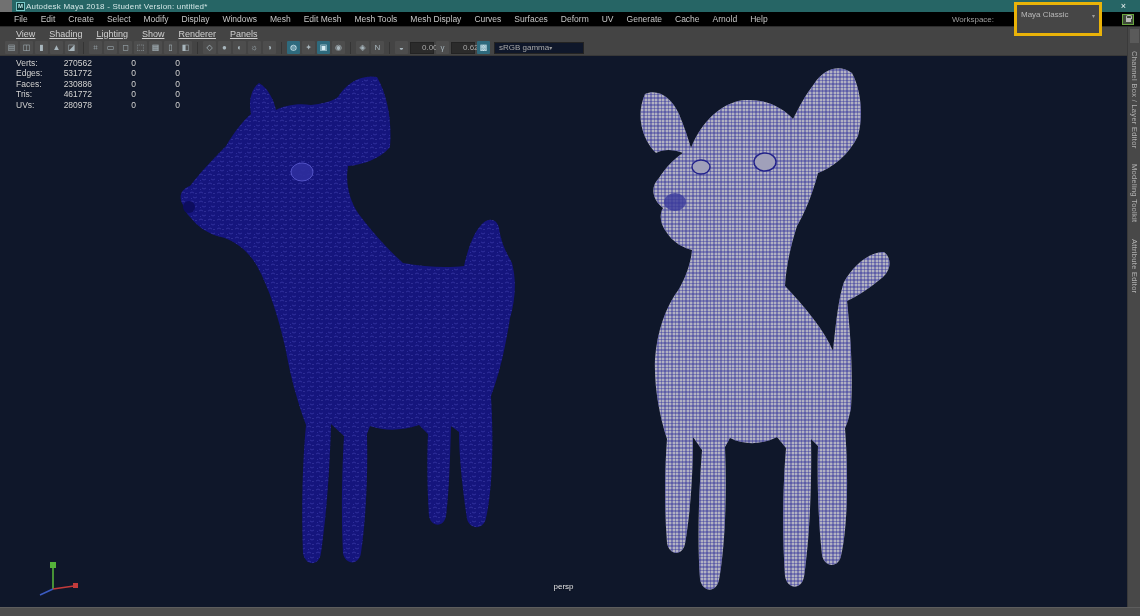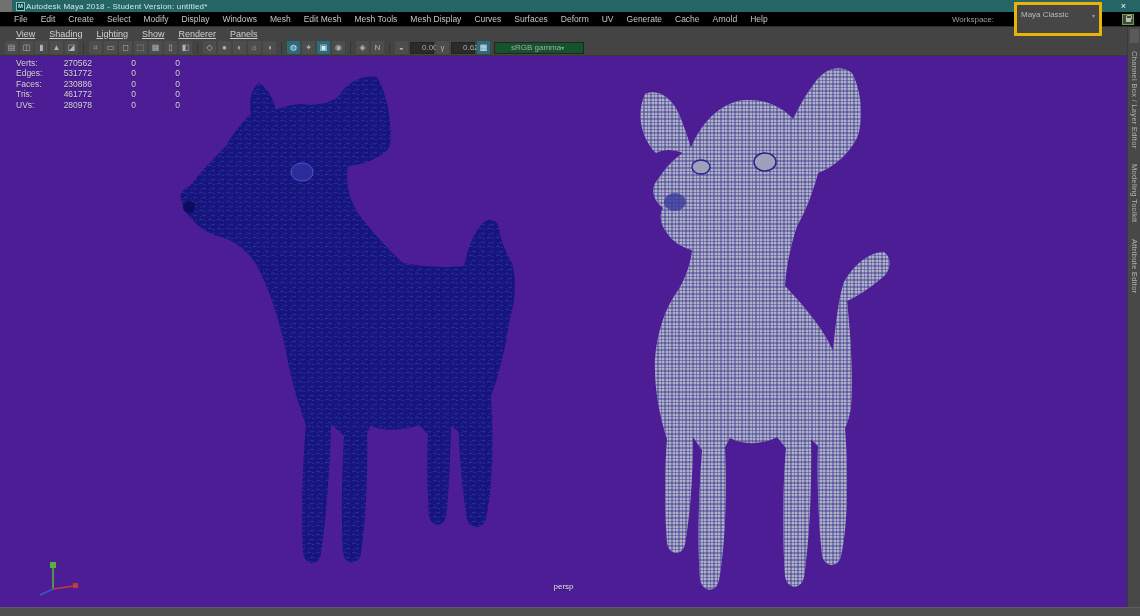--- a/index.html
+++ b/index.html
@@ -59,28 +59,28 @@
     color:#a8b6bd; font-size:8px; line-height:13px; text-align:center;
     flex:0 0 auto;
   }
   .tool.active { background:#2e6a7d; color:#d6edf5; }
   .tsep { width:1px; height:12px; background:#343434; margin:0 3px; flex:0 0 auto; }
   .numfield {
     height:12px; width:20px; background:#2b2b2b; border:1px solid #232323;
     color:#a9a9a9; font-size:8px; display:flex; align-items:center; padding:0 11px;
   }
   .vt-select {
-    height:12px; width:90px; background:#14532d; border:1px solid #232323;
+    height:12px; width:90px; background:#0f172a; border:1px solid #232323;
     color:#a9a9a9; font-size:8px; display:flex; align-items:center;
-    justify-content:flex-start; padding:0 16px; margin-left:2px;
+    justify-content:flex-start; padding:0 4px; margin-left:2px;
   }
   
   .viewport {
     position:absolute; top:56px; left:0; width:1127px; height:551px;
-    background:#4c1d95; overflow:hidden;
+    background:#0f172a; overflow:hidden;
   }
   .scene-svg { position:absolute; top:0; left:0; }
   .hud {
     position:absolute; top:2px; left:16px; font-size:8.5px; color:#d4d4d4;
     line-height:10.4px; text-shadow:0 1px 1px rgba(0,0,0,.25);
   }
   .hud-row { display:flex; }
   .hud-label { width:46px; }
   .hud-total { width:30px; text-align:right; }
   .hud-c1 { width:44px; text-align:right; }

